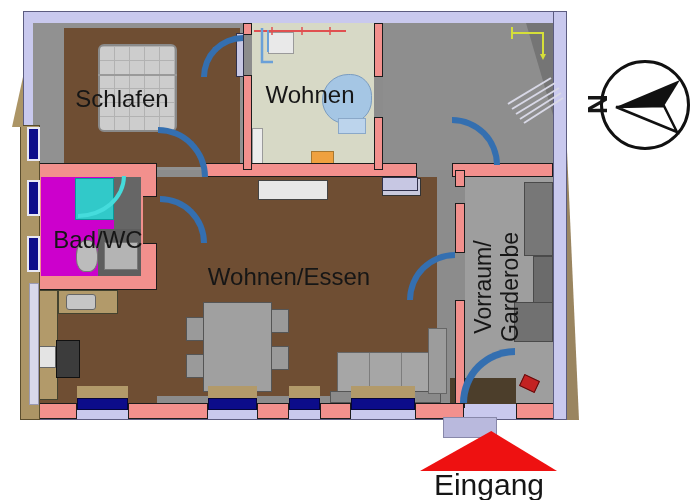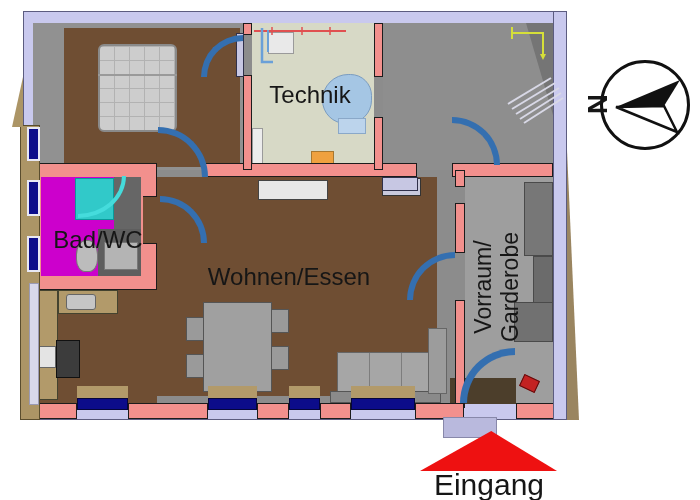--- a/index.html
+++ b/index.html
@@ -116,21 +116,22 @@
   <div class="abs" style="left:20px;top:125px;width:20px;height:295px;background:#ac9566;border:1px solid #5a4d2e;"></div>
   <div class="abs" style="left:29px;top:283px;width:10px;height:122px;background:#d8d8ea;border:1px solid #9a9ab4;"></div>
   <div class="abs" style="left:27px;top:127px;width:13px;height:34px;background:#0c0c8a;border:2px solid #e8e8f4;"></div>
   <div class="abs" style="left:27px;top:180px;width:13px;height:36px;background:#0c0c8a;border:2px solid #e8e8f4;"></div>
   <div class="abs" style="left:27px;top:236px;width:13px;height:36px;background:#0c0c8a;border:2px solid #e8e8f4;"></div>
   <div class="abs" style="left:12px;top:77px;width:11px;height:50px;background:#ac9566;clip-path:polygon(100% 0,100% 100%,0 100%);"></div>
 
   <div class="abs" style="left:553px;top:12px;width:13px;height:407px;background:#c9c9ee;border-left:1px solid #5c5c80;"></div>
   <div class="abs" style="left:567px;top:150px;width:12px;height:270px;background:#9a8560;clip-path:polygon(0 0,100% 100%,0 100%);"></div>
 
-  <div class="room-label" style="left:310px;top:95px;">Technik</div>
+  <div class="room-label" style="left:122px;top:99px;">Schlafen</div>
+  <div class="room-label" style="left:310px;top:95px;">Wohnen</div>
   <div class="room-label" style="left:98px;top:240px;">Bad/WC</div>
   <div class="room-label" style="left:289px;top:277px;">Wohnen/Essen</div>
   <div class="room-label" style="left:497px;top:287px;transform:translate(-50%,-50%) rotate(-90deg);font-size:23px;text-align:center;line-height:27px;">
     <span style="display:block;">Vorraum/</span>
     <span style="display:block;">Garderobe</span>
   </div>
 
   <div class="abs" style="left:420px;top:431px;width:137px;height:40px;background:#ee1111;clip-path:polygon(52% 0,100% 100%,0 100%);z-index:50;"></div>
   <div class="room-label" style="left:489px;top:485px;font-size:30px;z-index:50;">Eingang</div>
 

